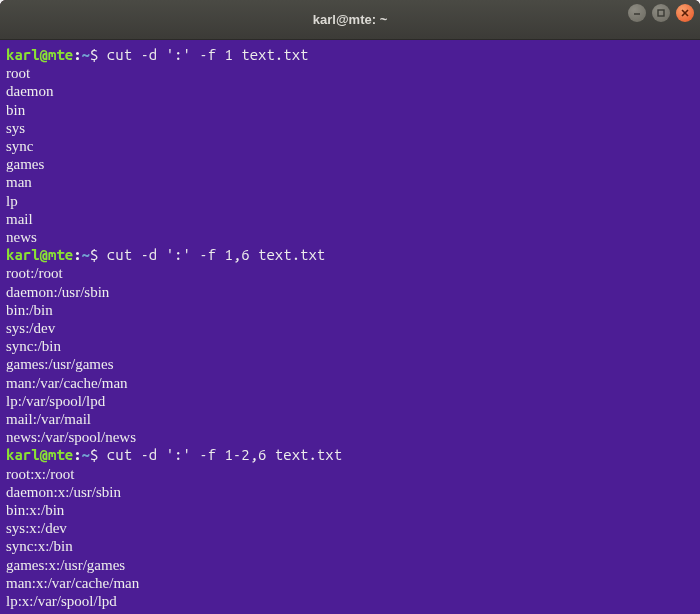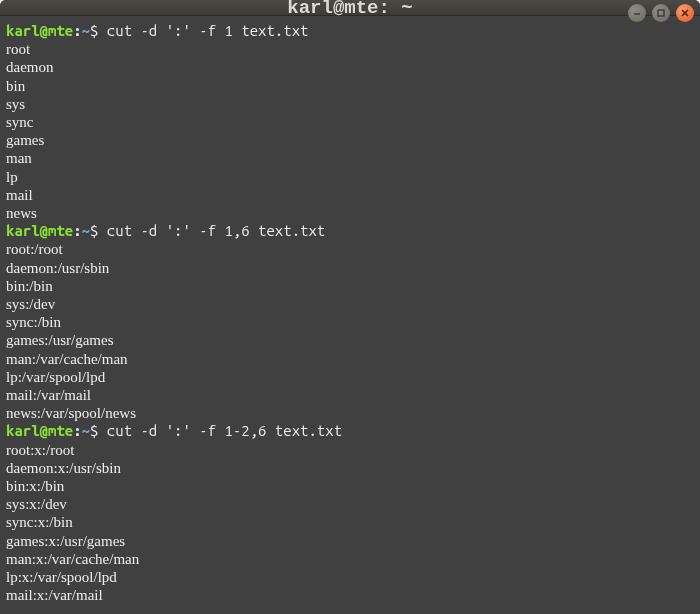--- a/index.html
+++ b/index.html
@@ -13,28 +13,28 @@
   .window {
     width: 700px;
     height: 614px;
     background: #2d0a22;
     display: flex;
     flex-direction: column;
     border-radius: 6px 6px 0 0;
     overflow: hidden;
   }
   .titlebar {
-    height: 16px;
+    height: 40px;
     background: linear-gradient(to bottom, #4a4a44, #3c3b37);
     display: flex;
     align-items: center;
     position: relative;
     color: #dcdad5;
-    font-family: Liberation Mono, monospace;
-    font-size: 19px;
+    font-family: Liberation Sans, sans-serif;
+    font-size: 13px;
     font-weight: 600;
     border-bottom: 1px solid #2b2a27;
   }
   .titlebar .title {
     position: absolute;
     left: 0; right: 0;
     text-align: center;
     pointer-events: none;
   }
   .win-controls {
@@ -54,21 +54,21 @@
     font-weight: bold;
     color: #3a3a34;
     cursor: pointer;
   }
   .win-btn.min { background: radial-gradient(circle at 35% 30%, #8d8b82, #6c6a61); }
   .win-btn.max { background: radial-gradient(circle at 35% 30%, #8d8b82, #6c6a61); }
   .win-btn.close { background: radial-gradient(circle at 35% 30%, #f89e6c, #e75525); color: #5a1f07; }
   .win-btn svg { width: 10px; height: 10px; display: block; }
   .terminal {
     flex: 1;
-    background: #404040;
+    background: #4c1d95;
     color: #eeeeec;
     font-size: 15px;
     line-height: 18.2px;
     padding: 6px 6px 6px 6px;
     white-space: pre;
     overflow: hidden;
   }
   .prompt-user { color: #8ae234; font-weight: bold; }
   .prompt-colon { color: #eeeeec; font-weight: bold; }
   .prompt-path { color: #729fcf; font-weight: bold; }

